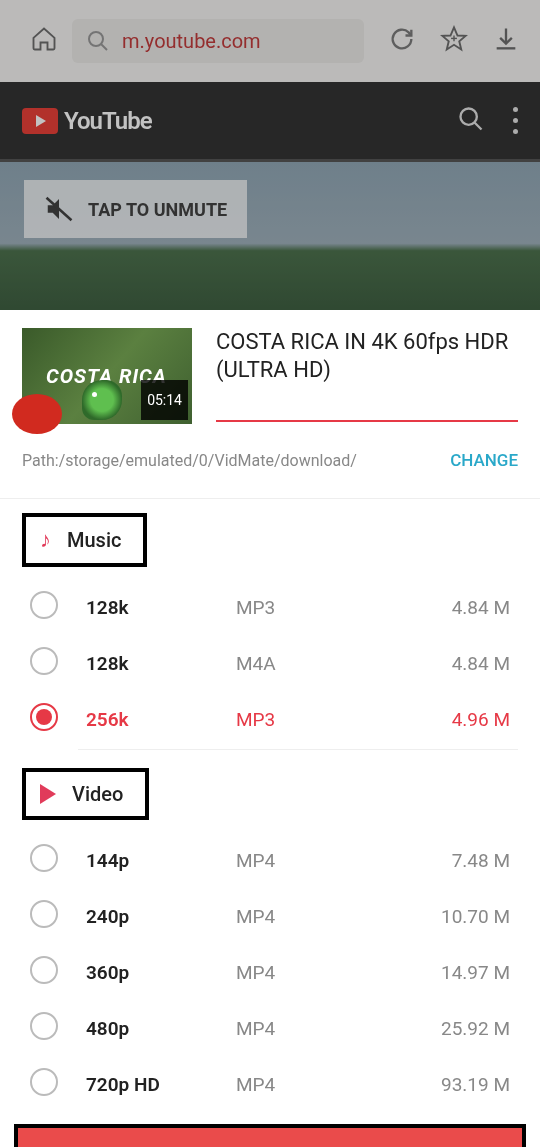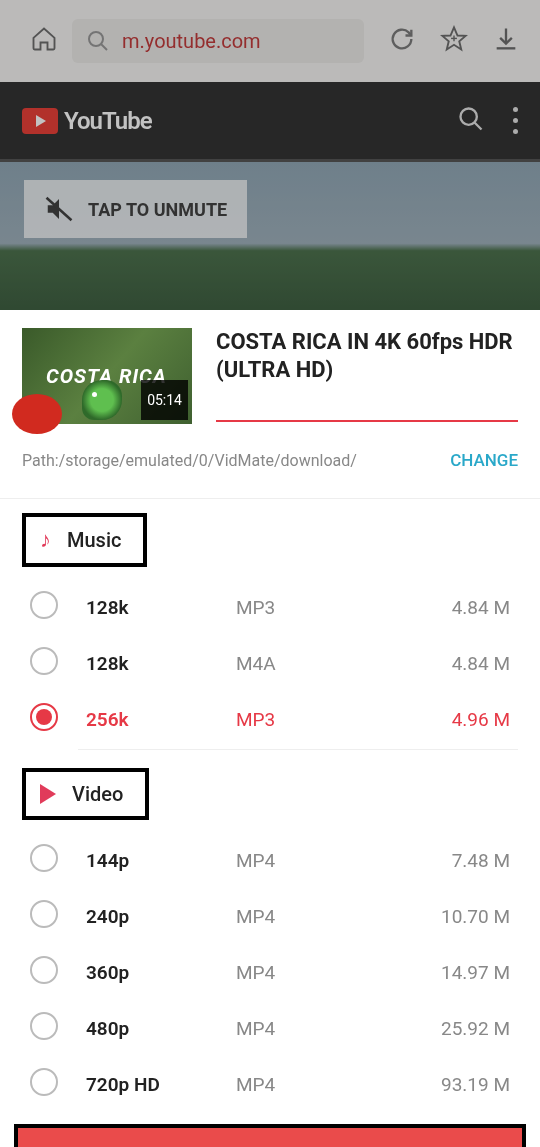--- a/index.html
+++ b/index.html
@@ -36,21 +36,21 @@
   
   .panel { background: #fff; padding: 0; }
   .title-row { display: flex; gap: 24px; padding: 18px 22px 10px; }
   .thumb { width: 170px; height: 96px; background: linear-gradient(130deg, #3a5a2a 0%, #5b8040 50%, #3f6030 100%); position: relative; display:flex; align-items:center; }
   .thumb-title { color: #fff; font-weight: 700; font-size: 20px; font-style: italic; padding-left: 24px; letter-spacing: 1px; }
   .thumb-snake { position: absolute; width: 40px; height: 40px; background: radial-gradient(circle, #5fbf4f 40%, #2f6a2a 70%); border-radius: 50% 40% 50% 30%; bottom: 4px; left: 60px; }
   .thumb-snake::after { content:""; position:absolute; width:5px; height:5px; background:#fff; border-radius:50%; top:12px; left:10px;}
   .thumb-red { position: absolute; width: 50px; height: 40px; background: #d12a1f; border-radius: 50%; bottom: -10px; left: -10px; }
   .thumb-time { position: absolute; bottom: 4px; right: 4px; background: rgba(0,0,0,0.8); color: #fff; font-size: 14px; padding: 12px 6px; }
   .title-col { flex: 1; display:flex; flex-direction:column; }
-  .vid-title { font-size: 22px; font-weight: 700; color: #222; line-height: 1.25; }
+  .vid-title { font-size: 22px; font-weight: 400; color: #222; line-height: 1.25; }
   .title-underline { height: 2px; background: #e63946; margin-top: auto; margin-bottom: 2px; }
   
   .path-row { display: flex; align-items: center; padding: 16px 22px 28px; border-bottom: 1px solid #eee; }
   .path-text { color: #888; font-size: 16px; flex: 1; }
   .change-btn { color: #2aa8c9; font-size: 17px; font-weight: 500; }
   
   .section-hdr { padding: 14px 22px 10px; }
   .section-box { border: 4px solid #000; display: inline-flex; align-items: center; gap: 16px; padding: 10px 22px 10px 14px; }
   .section-label { font-size: 20px; font-weight: 500; color: #222; }
   .music-note { color: #e13b5a; font-size: 22px; }

